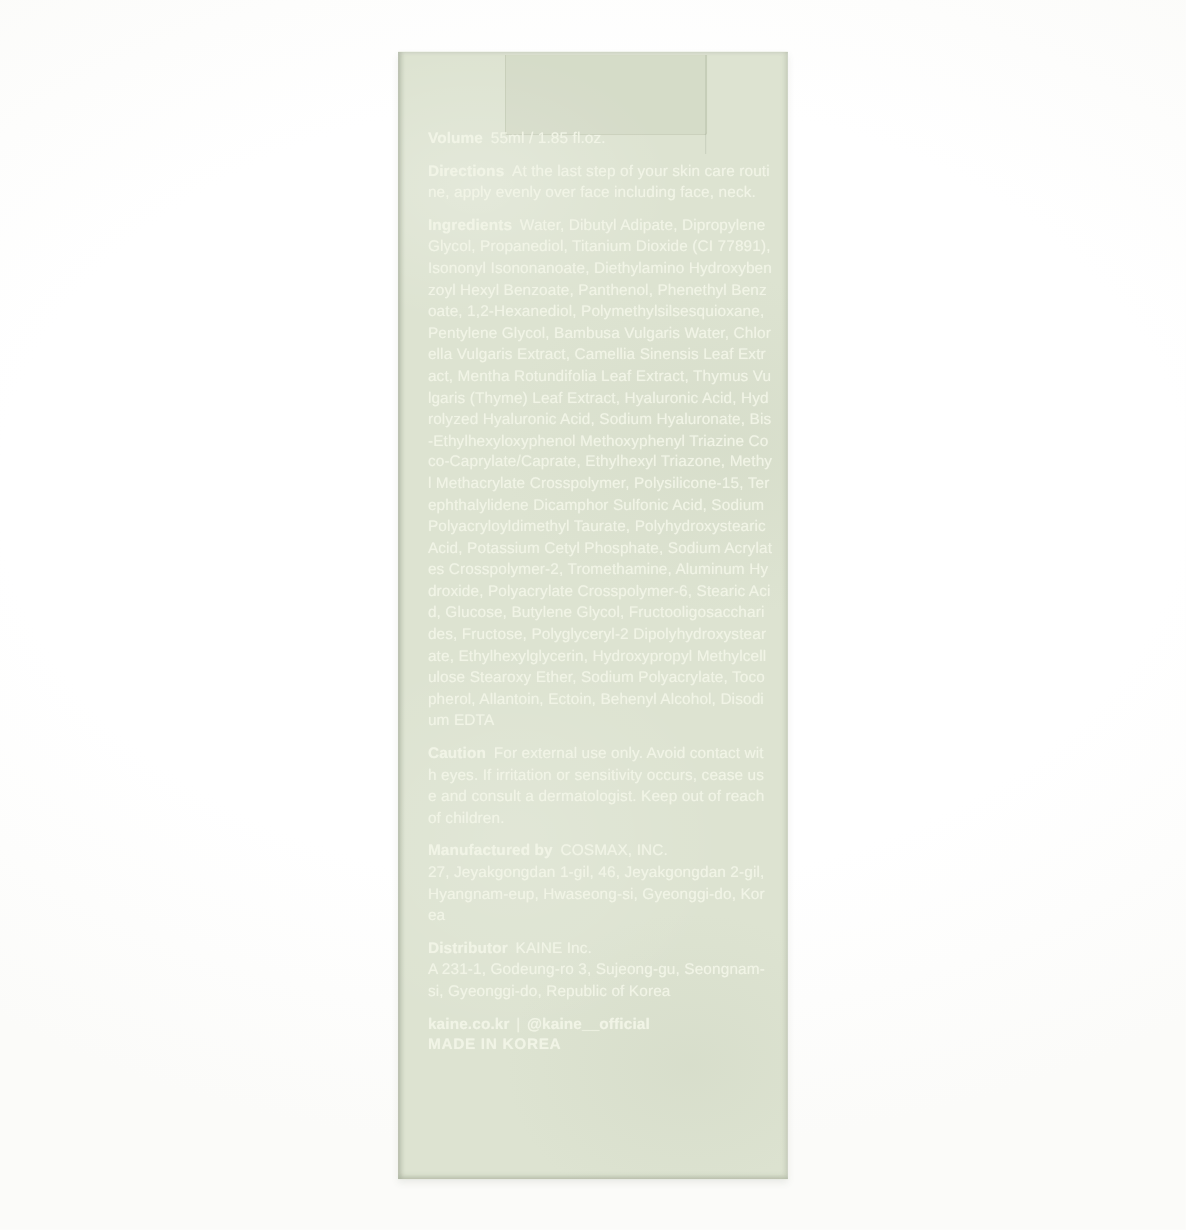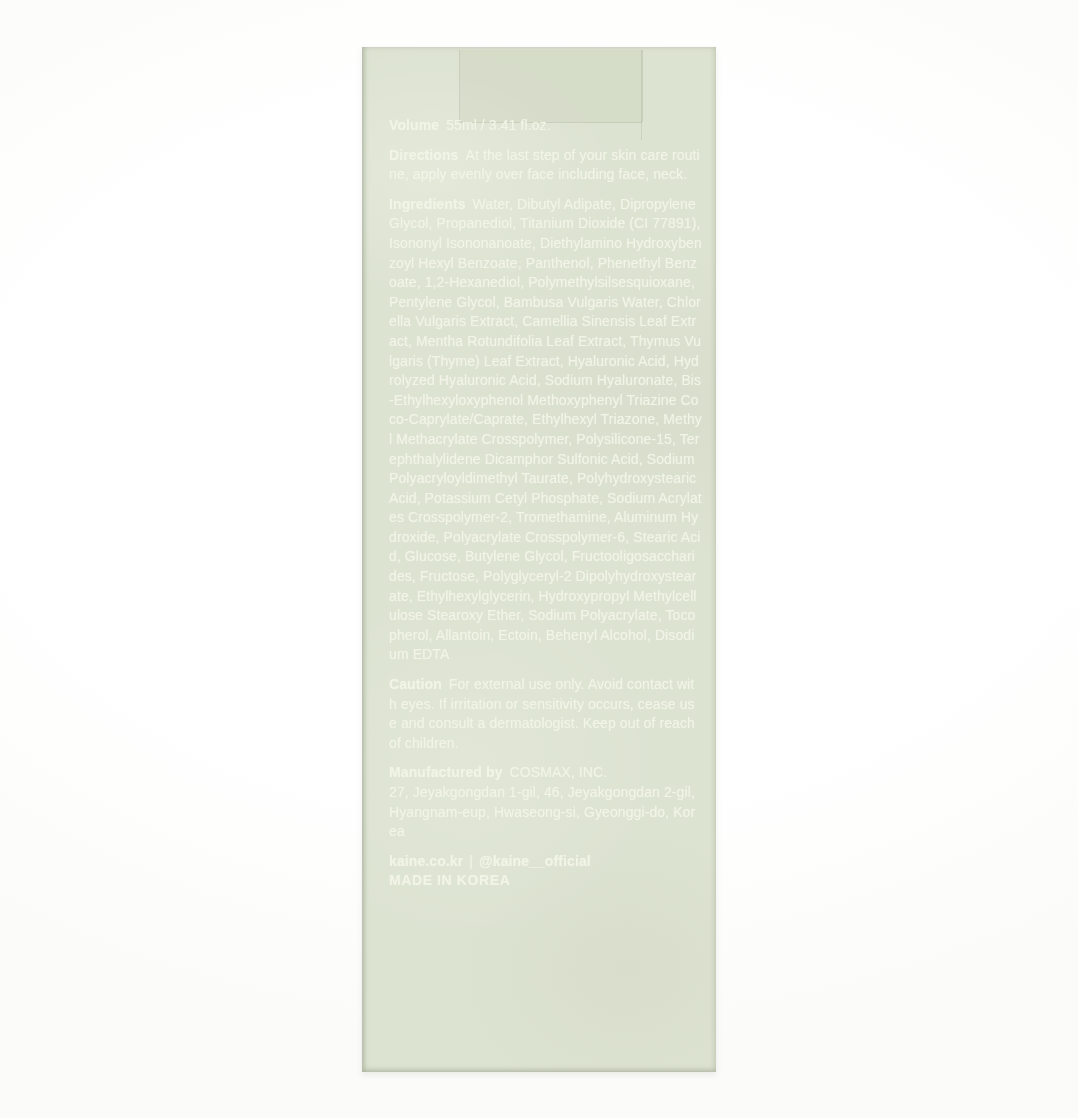--- a/index.html
+++ b/index.html
@@ -77,30 +77,32 @@
 </head>
 <body>
 
 <div class="photo">
   <div class="box">
     <div class="flap"></div>
     <div class="flap-line"></div>
 
     <div class="content">
 
-      <p class="sec"><span class="lbl">Volume</span><span>55ml / 3.41 fl.oz.</span></p>
+      <p class="sec"><span class="lbl">Volume</span><span>55ml / 1.85 fl.oz.</span></p>
 
       <p class="sec"><span class="lbl">Directions</span><span>At the last step of your skin care routine, apply evenly over face including face, neck.</span></p>
 
       <p class="sec"><span class="lbl">Ingredients</span><span>Water, Dibutyl Adipate, Dipropylene Glycol, Propanediol, Titanium Dioxide (CI 77891), Isononyl Isononanoate, Diethylamino Hydroxybenzoyl Hexyl Benzoate, Panthenol, Phenethyl Benzoate, 1,2-Hexanediol, Polymethylsilsesquioxane, Pentylene Glycol, Bambusa Vulgaris Water, Chlorella Vulgaris Extract, Camellia Sinensis Leaf Extract, Mentha Rotundifolia Leaf Extract, Thymus Vulgaris (Thyme) Leaf Extract, Hyaluronic Acid, Hydrolyzed Hyaluronic Acid, Sodium Hyaluronate, Bis-Ethylhexyloxyphenol Methoxyphenyl Triazine Coco-Caprylate/Caprate, Ethylhexyl Triazone, Methyl Methacrylate Crosspolymer, Polysilicone-15, Terephthalylidene Dicamphor Sulfonic Acid, Sodium Polyacryloyldimethyl Taurate, Polyhydroxystearic Acid, Potassium Cetyl Phosphate, Sodium Acrylates Crosspolymer-2, Tromethamine, Aluminum Hydroxide, Polyacrylate Crosspolymer-6, Stearic Acid, Glucose, Butylene Glycol, Fructooligosaccharides, Fructose, Polyglyceryl-2 Dipolyhydroxystearate, Ethylhexylglycerin, Hydroxypropyl Methylcellulose Stearoxy Ether, Sodium Polyacrylate, Tocopherol, Allantoin, Ectoin, Behenyl Alcohol, Disodium EDTA</span></p>
 
       <p class="sec"><span class="lbl">Caution</span><span>For external use only. Avoid contact with eyes. If irritation or sensitivity occurs, cease use and consult a dermatologist. Keep out of reach of children.</span></p>
 
       <p class="sec"><span class="lbl">Manufactured by</span><span>COSMAX, INC.</span><br>
         <span>27, Jeyakgongdan 1-gil, 46, Jeyakgongdan 2-gil, Hyangnam-eup, Hwaseong-si, Gyeonggi-do, Korea</span></p>
 
+      <p class="sec"><span class="lbl">Distributor</span><span>KAINE Inc.</span><br>
+        <span>A 231-1, Godeung-ro 3, Sujeong-gu, Seongnam-si, Gyeonggi-do, Republic of Korea</span></p>
 
       <p class="sec footer"><span>kaine.co.kr</span><span class="sep">|</span><span>@kaine__official</span><br>
         <span class="origin">MADE IN KOREA</span></p>
 
     </div>
   </div>
 </div>
 
 </body></html>

